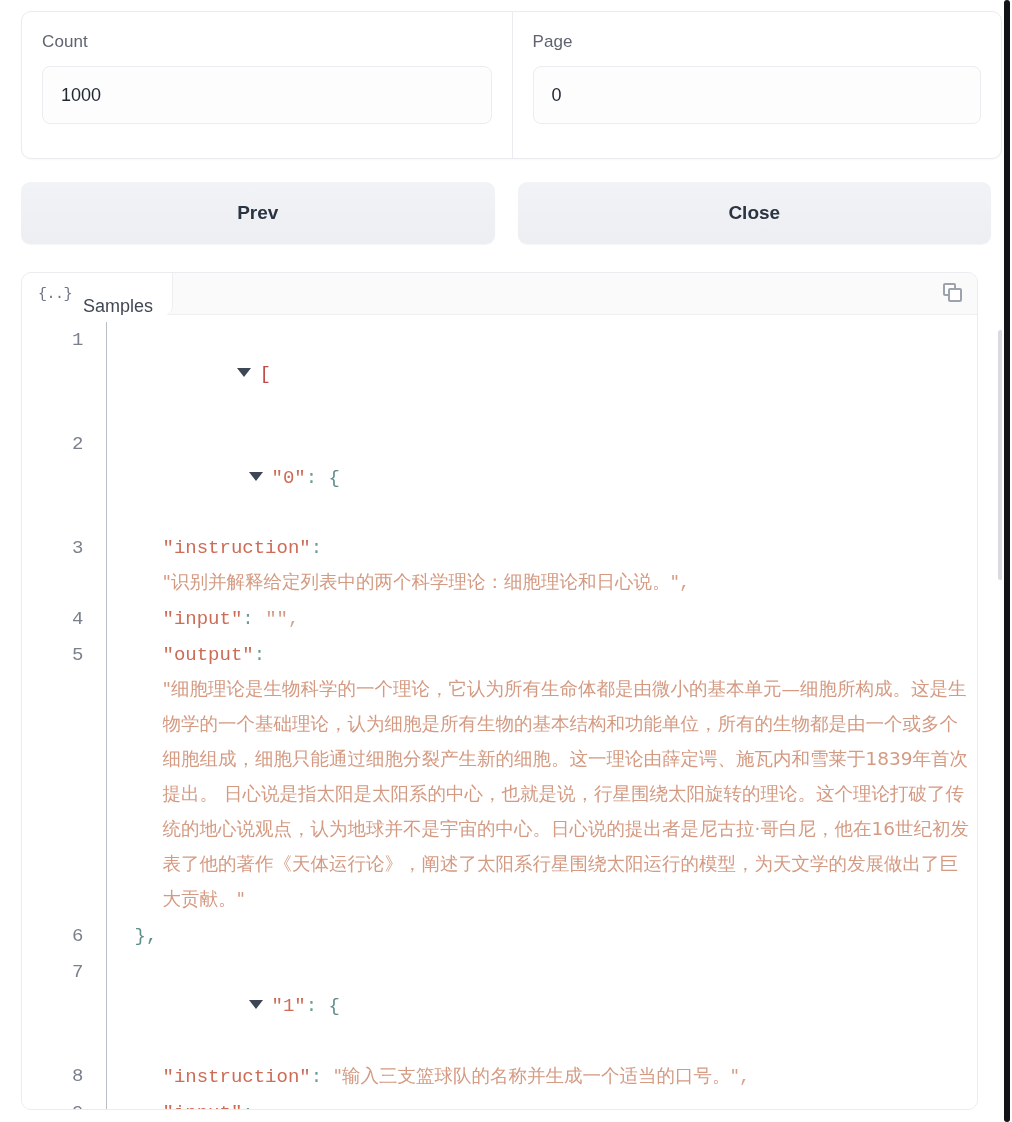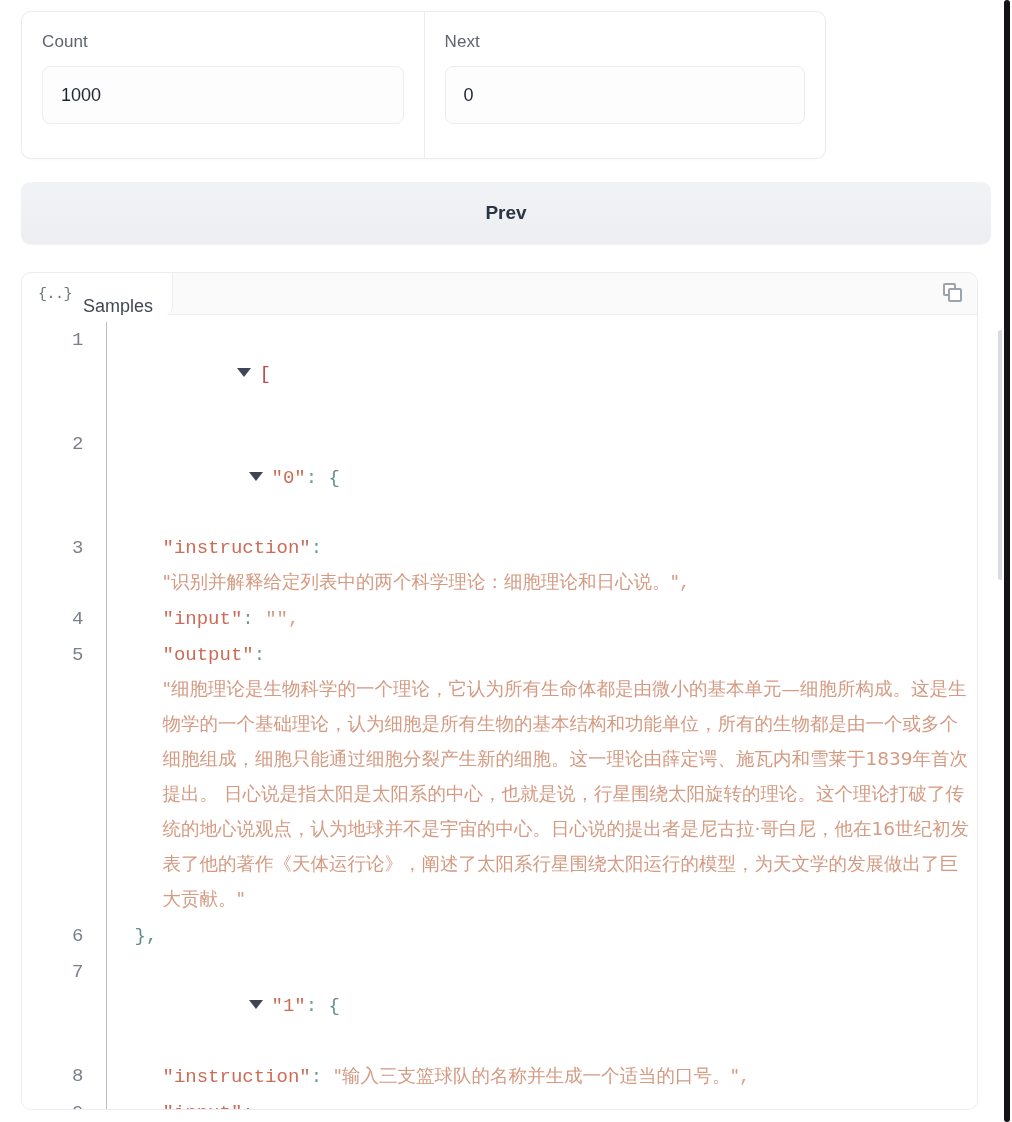--- a/index.html
+++ b/index.html
@@ -9,21 +9,21 @@
     background: #ffffff;
     font-family: "Liberation Sans", sans-serif;
     overflow: hidden;
   }
   body { position: relative; }
 
   
   .params-card {
     position: absolute;
     left: 21px; top: 11px;
-    width: 805px; height: 148px;
+    width: 981px; height: 148px;
     background: #ffffff;
     border: 1px solid #ececf0;
     border-radius: 10px;
     display: flex;
     box-shadow: 0 1px 2px rgba(16,24,40,0.03);
   }
   .param-col {
     flex: 1 1 50%;
     padding: 20px 20px 0 20px;
     position: relative;
@@ -208,27 +208,28 @@
 </style>
 </head>
 <body>
 
 <div class="params-card">
   <div class="param-col">
     <div class="param-label">Count</div>
     <input class="param-input" type="text" value="1000" style="">
   </div>
   <div class="param-col">
-    <div class="param-label">Next</div>
+    <div class="param-label">Page</div>
     <input class="param-input" type="text" value="0" style="">
   </div>
 </div>
 
 <div class="btn-row">
   <button class="btn">Prev</button>
+  <button class="btn">Close</button>
 </div>
 
 <div class="samples-panel">
   <div class="panel-head">
     <div class="tab">
       <span class="tab-icon">{..}</span>
       <span class="tab-label">Samples</span>
     </div>
     <div class="copy-btn">
       <span class="sq-back"></span>

